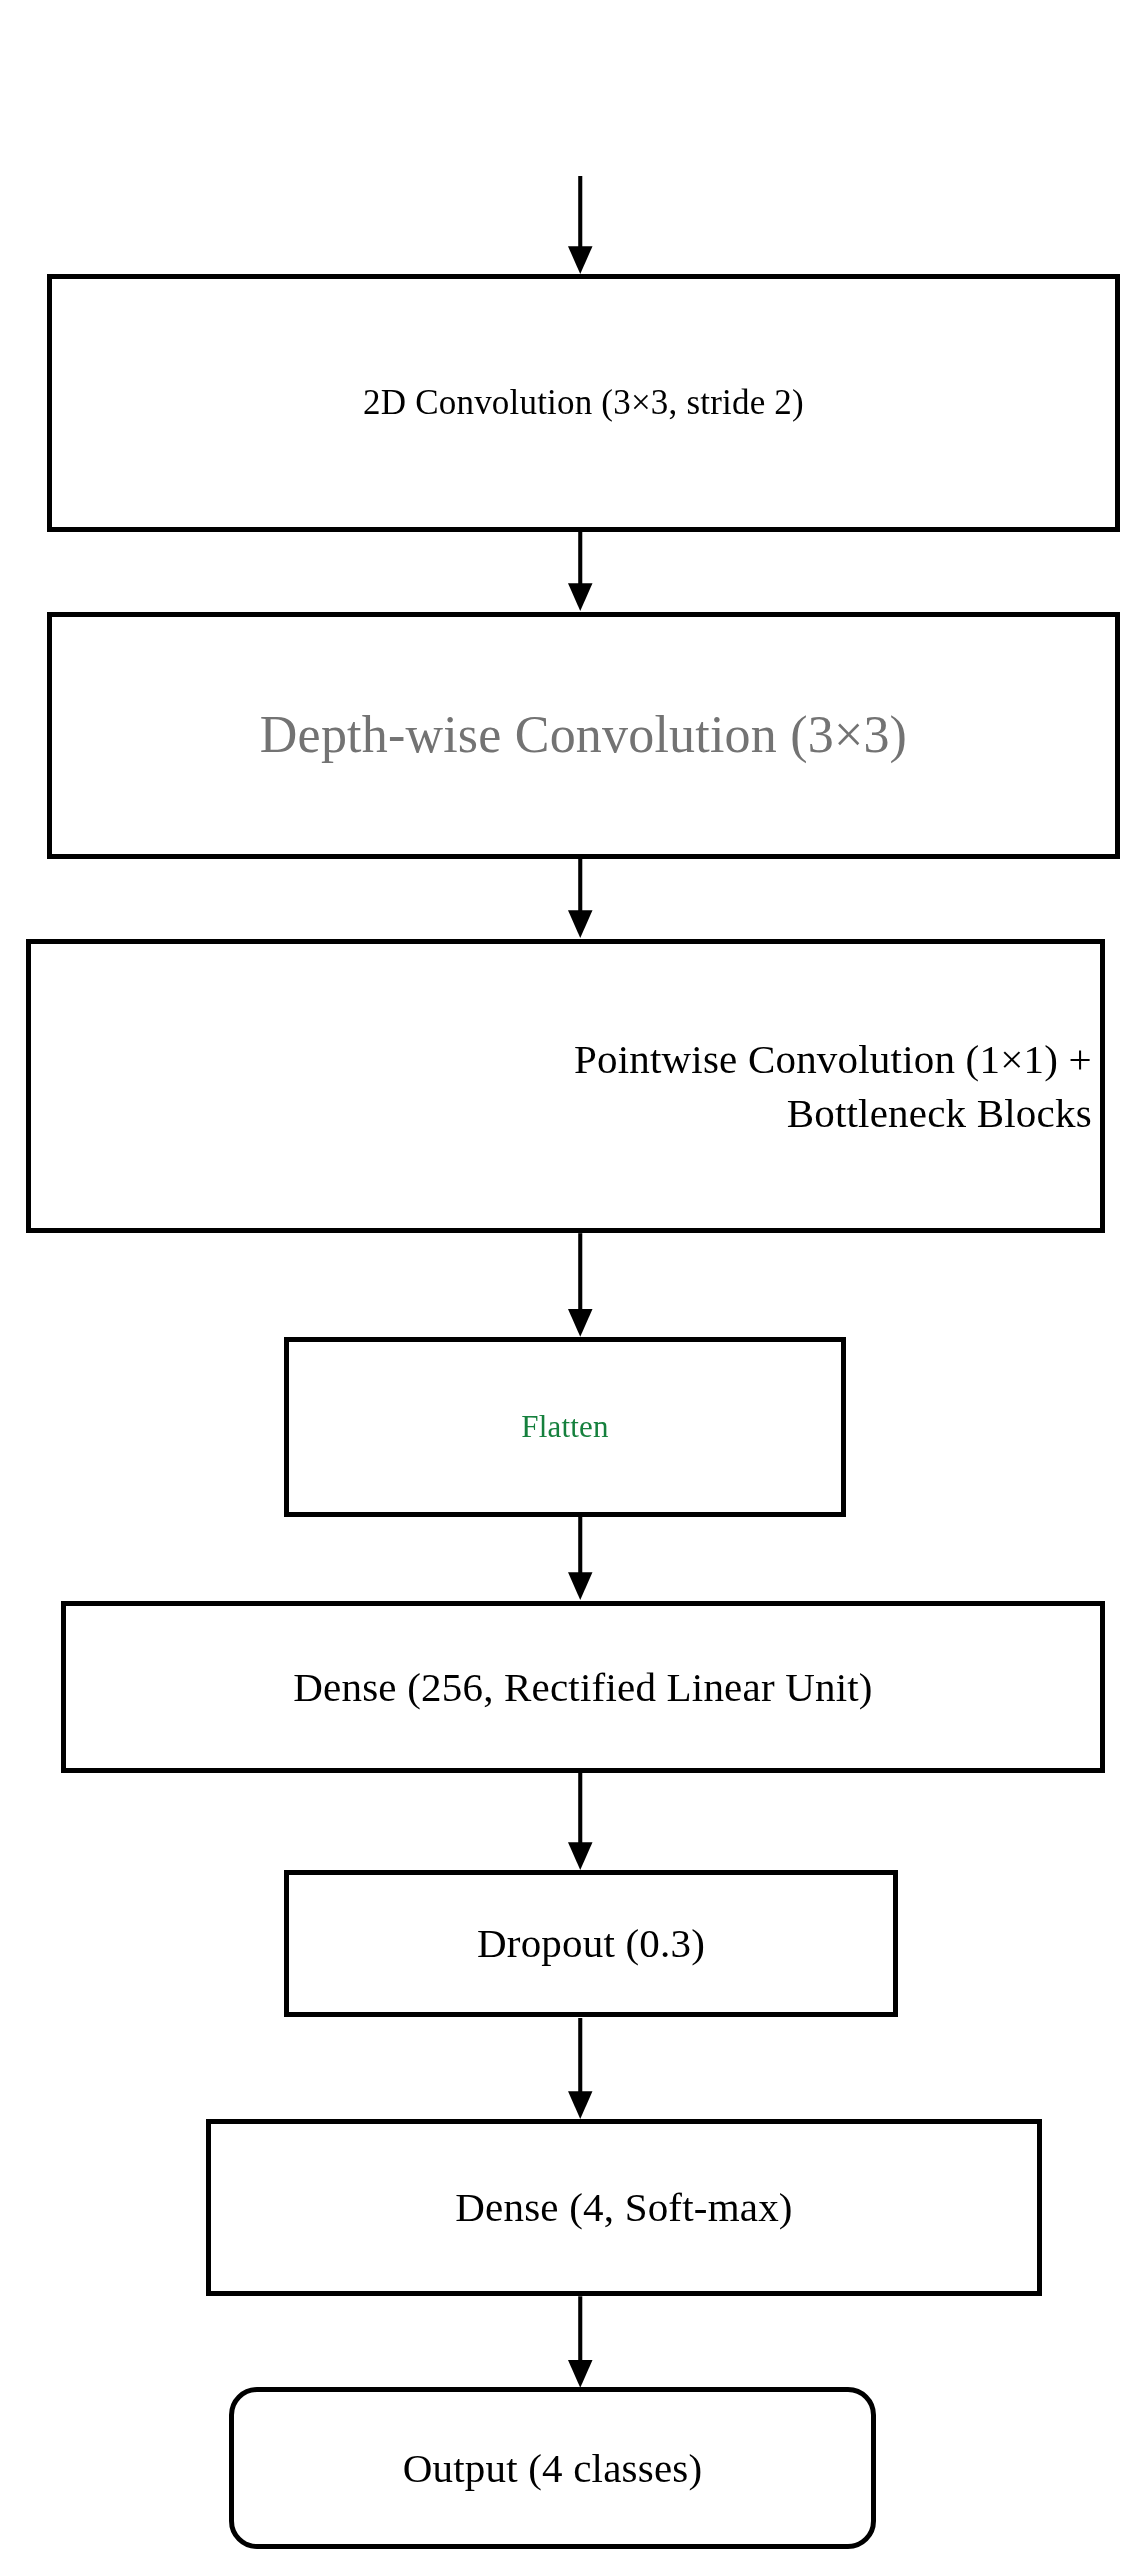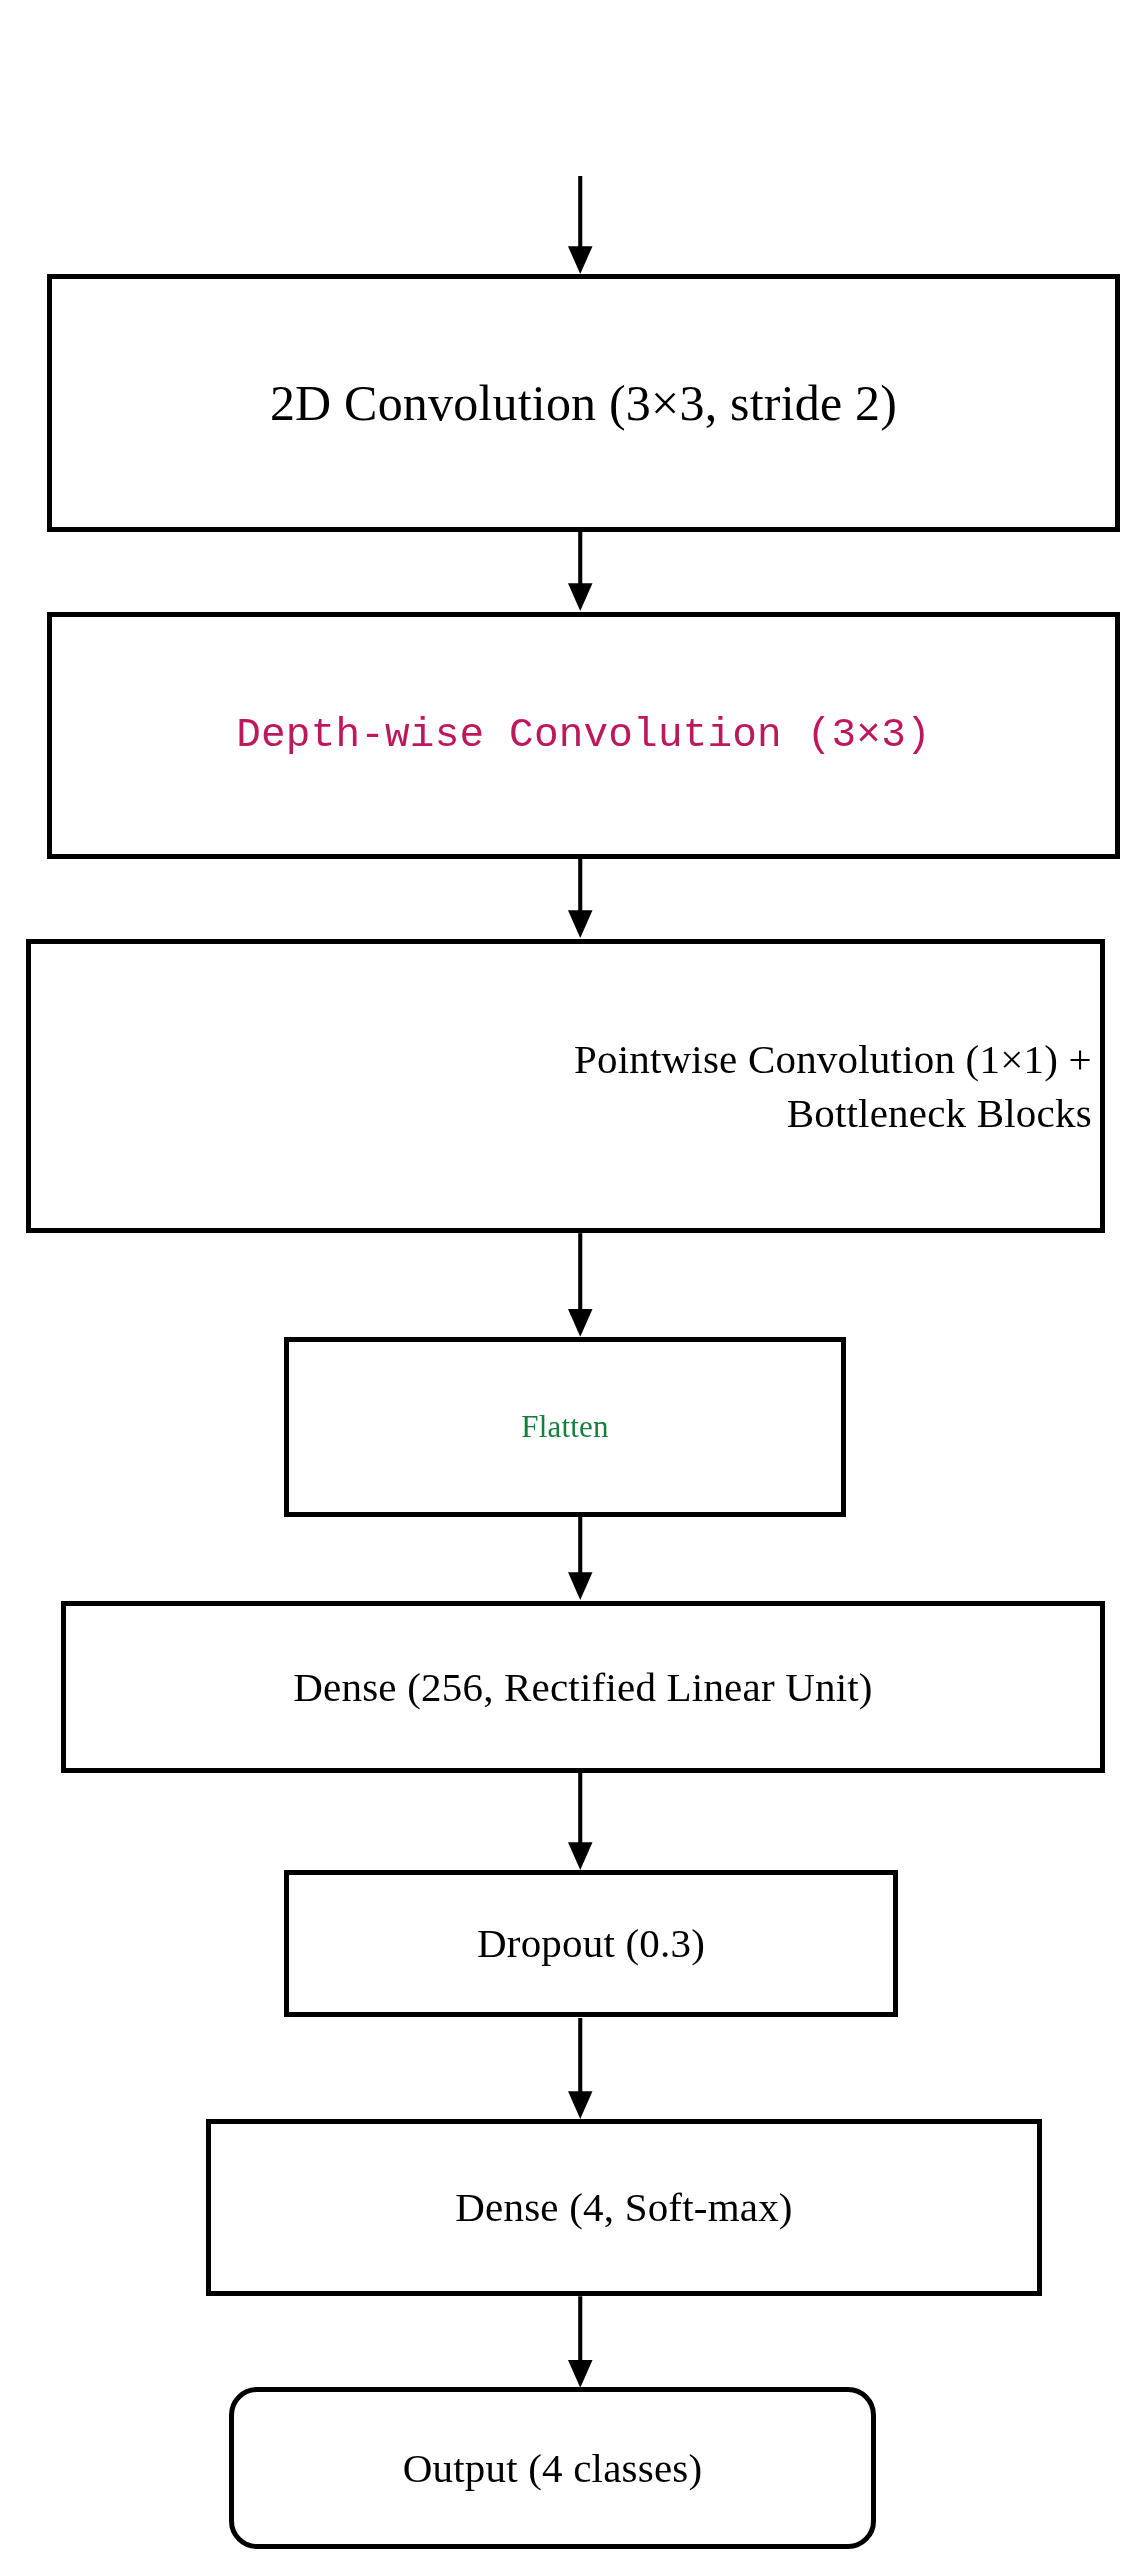--- a/index.html
+++ b/index.html
@@ -97,24 +97,24 @@
         <polygon points="0,90 30,90 15,124" fill="#000000"></polygon>
       </svg>
     </div>
     <div class="arrow" style="left: 568px; top: 2296px; width: 24.5px; height: 92px;">
       <svg width="24.5" height="92" viewBox="0 0 30 112">
         <line x1="15" y1="0" x2="15" y2="84" stroke="#000000" stroke-width="5"></line>
         <polygon points="0,78 30,78 15,112" fill="#000000"></polygon>
       </svg>
     </div>
     <div class="node" style="left: 47px; top: 274px; width: 1073px; height: 258px; border-color: rgb(0, 0, 0);">
-      <span class="node-label" style="font-size: 50px; color: rgb(0, 0, 0);">2D Convolution (3×3, stride 2)</span>
+      <span class="node-label" style="font-size: 35px; color: rgb(0, 0, 0);">2D Convolution (3×3, stride 2)</span>
     </div>
     <div class="node" style="left: 47px; top: 612px; width: 1073px; height: 247px; border-color: rgb(0, 0, 0);">
-      <span class="node-label" style="font-size: 41px; color: #be185d; font-family: Liberation Mono, monospace;">Depth-wise Convolution (3×3)</span>
+      <span class="node-label" style="font-size: 52px; color: #737373;">Depth-wise Convolution (3×3)</span>
     </div>
     <div class="node" style="left: 26px; top: 939px; width: 1079px; height: 294px; border-color: rgb(0, 0, 0); text-align: right;">
       <span class="node-label" style="font-size: 41px; color: rgb(0, 0, 0);">Pointwise Convolution (1×1) +
 Bottleneck Blocks</span>
     </div>
     <div class="node" style="left: 284px; top: 1337px; width: 562px; height: 180px; border-color: rgb(0, 0, 0);">
       <span class="node-label" style="font-size: 31px; color: #15803d;">Flatten</span>
     </div>
     <div class="node" style="left: 61px; top: 1601px; width: 1044px; height: 172px; border-color: rgb(0, 0, 0);">
       <span class="node-label" style="font-size: 41px; color: rgb(0, 0, 0);">Dense (256, Rectified Linear Unit)</span>

